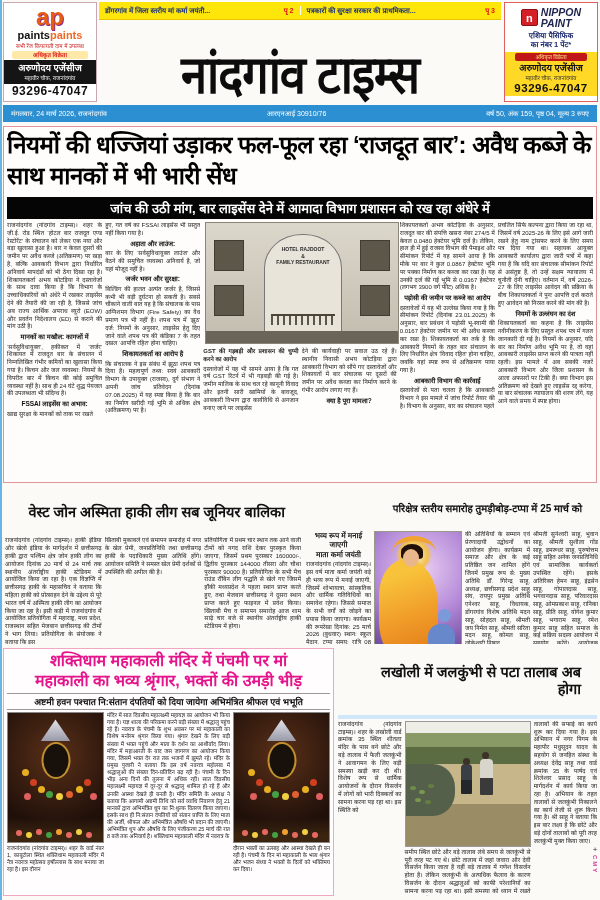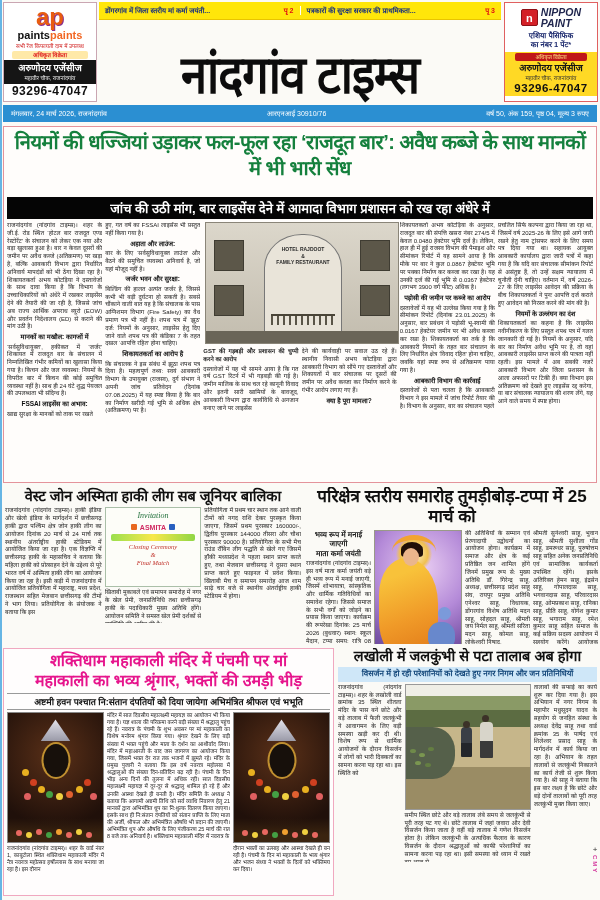--- a/index.html
+++ b/index.html
@@ -28,39 +28,39 @@
   .np-phone{font-size:11.5px;font-weight:bold;color:#111;text-align:center;letter-spacing:.5px;}
   .teaser-strip{position:absolute;left:99px;top:2px;width:402px;height:17px;background:#ffe60a;display:flex;align-items:center;border-bottom:1px solid #e8c400;}
   .teaser{flex:1;display:flex;justify-content:space-between;align-items:center;padding:0 6px;font-size:7px;font-weight:bold;color:#18307e;overflow:hidden;white-space:nowrap;}
   .teaser+.teaser{border-left:1.5px solid #fff;}
   .teaser .pg{color:#e01212;margin-left:4px;}
   .masthead{position:absolute;left:99px;top:32px;width:402px;height:81px;display:flex;align-items:center;justify-content:center;}
   .masthead span{font-size:47px;font-weight:bold;color:#0c0c0c;letter-spacing:-1px;transform:scaleY(1.12);white-space:nowrap;}
   .datebar{position:absolute;left:3px;top:105px;width:594px;height:17px;background:#2b8fd2;color:#fff;font-size:7px;display:flex;align-items:center;justify-content:space-between;padding:0 8px;box-sizing:border-box;}
   
   .lead{position:absolute;left:3px;top:126px;width:594px;height:357px;border:1.5px solid #e4939b;background:#fffdfb;box-sizing:border-box;padding:2px 3px;overflow:hidden;}
-  .lead-headline{color:#15803d;font-size:20px;font-weight:bold;line-height:1.3;text-align:center;height:66px;overflow:hidden;letter-spacing:-.5px;}
+  .lead-headline{color:#000000;font-size:24px;font-weight:bold;line-height:1.3;height:66px;overflow:hidden;letter-spacing:-.5px;}
   .lead-strap{background:#050505;color:#fff;font-weight:bold;font-size:13px;text-align:center;padding:2px 2px;margin:2px 0 3px;white-space:nowrap;overflow:hidden;}
   .lead-body{position:relative;display:flex;gap:3px;height:253px;overflow:hidden;text-align:justify;font-size:6px;line-height:1.3;color:#1c1c1c;}
   .col{flex:1;overflow:hidden;}
   .col p{margin:0 0 2px;}
   .subh{margin:1px 0 2px;font-size:6.5px;text-align:center;font-weight:bold;color:#111;}
   .spacer{height:126px;}
   .capb{font-weight:bold;margin:0 0 2px;}
   
   .ht-img{position:absolute;left:198px;top:0;width:194px;height:122px;background:linear-gradient(#dcd7cb,#c2bcae);border:1px solid #8a8578;box-sizing:border-box;overflow:hidden;}
   .ht-win{position:absolute;width:15%;height:24%;background:#5c5749;border:1px solid #3f3c32;}
   .ht-arch{position:absolute;left:30%;top:9%;width:40%;height:92%;background:#e9e4d9;border:1px solid #777;border-radius:48% 48% 0 0/30% 30% 0 0;}
   .ht-sign{margin-top:11px;text-align:center;font-size:5px;font-weight:bold;color:#2a2a2a;line-height:1.35;}
   .ht-rail{position:absolute;left:8%;bottom:18%;width:84%;height:9px;background:repeating-linear-gradient(90deg,#5a5548 0 2px,transparent 2px 6px);border-top:2px solid #4a4538;}
   .ht-base{position:absolute;bottom:0;left:0;width:100%;height:10%;background:#6a6558;}
   
   .story{box-sizing:border-box;overflow:hidden;}
   .hockey{position:absolute;left:3px;top:487px;width:300px;height:157px;padding:1px 2px;}
-  .h2black{font-size:14.5px;line-height:1.2;text-align:center;font-weight:bold;color:#101010;margin:0;}
+  .h2black{font-size:14.5px;line-height:1.2;text-align:right;font-weight:bold;color:#101010;margin:16px;}
   .hockey-body{display:flex;gap:3px;height:116px;overflow:hidden;font-size:6px;line-height:1.3;text-align:justify;color:#1c1c1c;margin-top:2px;}
   .inv-img{position:relative;height:78px;background:#fdfdf8;border:1px solid #aabfa8;overflow:hidden;margin-bottom:2px;}
   .inv-title{font-family:"Liberation Serif",serif;font-style:italic;color:#20703a;font-size:8px;text-align:center;margin-top:3px;}
   .inv-logos{display:flex;justify-content:center;gap:3px;margin-top:1px;align-items:center;}
   .inv-sq{width:6px;height:6px;border-radius:1px;}
   .inv-brand{font-size:7px;font-weight:bold;color:#d02860;}
   .inv-band{height:7px;background:linear-gradient(90deg,#9adf4e,#f8e84a,#8fd645);margin:2px 5px;border-radius:2px;}
   .inv-close{font-family:"Liberation Serif",serif;font-style:italic;color:#c03028;font-size:6.5px;text-align:center;line-height:1.25;}
   .karma{position:absolute;left:306px;top:487px;width:292px;height:157px;}
   .karma-body{display:flex;gap:3px;height:134px;overflow:hidden;font-size:6px;line-height:1.3;text-align:justify;color:#1c1c1c;margin-top:2px;}
@@ -220,44 +220,30 @@
   </div>
 </div>
 
 <div class="story hockey">
   <div class="h2black">वेस्ट जोन अस्मिता हाकी लीग सब जूनियर बालिका</div>
   <div class="hockey-body">
     <div class="col">
       <p>राजनांदगांव (नांदगांव टाइम्स)। हाकी इंडिया और खेलो इंडिया के मार्गदर्शन में छत्तीसगढ़ हाकी द्वारा पश्चिम क्षेत्र जोन हाकी लीग का आयोजन दिनांक 20 मार्च से 24 मार्च तक स्थानीय अंतर्राष्ट्रीय हाकी स्टेडियम में आयोजित किया जा रहा है। एक विज्ञप्ति में छत्तीसगढ़ हाकी के महासचिव ने बताया कि महिला हाकी को प्रोत्साहन देने के उद्देश्य से पूरे भारत वर्ष में अस्मिता हाकी लीग का आयोजन किया जा रहा है। इसी कड़ी में राजनांदगांव में आयोजित प्रतियोगिता में महाराष्ट्र, मध्य प्रदेश, राजस्थान सहित मेजबान छत्तीसगढ़ की टीमों ने भाग लिया। प्रतियोगिता के संयोजक ने बताया कि इस</p>
     </div>
     <div class="col">
-      <div class="inv-img">
-        <div class="inv-title">Invitation</div>
-        <div class="inv-logos">
-          <span class="inv-sq" style="background:#e86820;"></span>
-          <span class="inv-brand">ASMITA</span>
-          <span class="inv-sq" style="background:#2860c0;"></span>
-        </div>
-        <div class="inv-band"></div>
-        <div class="inv-close">
-          <div>Closing Ceremony</div>
-          <div>&amp;</div>
-          <div>Final Match</div>
-        </div>
-      </div>
       <p>खिताबी मुकाबले एवं समापन समारोह में नगर के खेल प्रेमी, जनप्रतिनिधि तथा छत्तीसगढ़ हाकी के पदाधिकारी मुख्य अतिथि होंगे। आयोजन समिति ने समस्त खेल प्रेमी दर्शकों से उपस्थिति की अपील की है।</p>
     </div>
     <div class="col">
       <p>प्रतियोगिता में प्रथम चार स्थान तक आने वाली टीमों को नगद राशि देकर पुरस्कृत किया जाएगा, जिसमें प्रथम पुरस्कार 160000/-, द्वितीय पुरस्कार 144000 तीसरा और चौथा पुरस्कार 90000 है। प्रतियोगिता के सभी मैच राउंड रॉबिन लीग पद्धति से खेले गए जिसमें हॉकी मध्यप्रदेश ने पहला स्थान प्राप्त करते हुए, तथा मेजबान छत्तीसगढ़ ने दूसरा स्थान प्राप्त करते हुए फाइनल में प्रवेश किया। खिताबी मैच व समापन समारोह आज शाम साढ़े चार बजे से स्थानीय अंतर्राष्ट्रीय हाकी स्टेडियम में होगा।</p>
     </div>
   </div>
 </div>
 
 <div class="story karma">
-  <div class="h2black" style="font-size:17px;">परिक्षेत्र स्तरीय समारोह तुमड़ीबोड़-टप्पा में 25 मार्च को</div>
+  <div class="h2black" style="font-size:10px;">परिक्षेत्र स्तरीय समारोह तुमड़ीबोड़-टप्पा में 25 मार्च को</div>
   <div class="karma-body">
     <div class="col">
       <div class="karma-sub">
         <div>भव्य रूप में मनाई जाएगी</div>
         <div>माता कर्मा जयंती</div>
       </div>
       <p>राजनांदगांव (नांदगांव टाइम्स)। इस वर्ष माता कर्मा जयंती बड़े ही भव्य रूप में मनाई जाएगी, जिसमें शोभायात्रा, सांस्कृतिक और धार्मिक गतिविधियों का समावेश रहेगा। जिससे समाज के सभी वर्गों को जोड़ने का प्रयास किया जाएगा। कार्यक्रम की रूपरेखा दिनांक: 25 मार्च 2026 (बुधवार) स्थान: स्कूल मैदान, टप्पा समय: रात्रि 08 बजे कलश</p>
     </div>
     <div class="km-img">
       <div class="km-halo"></div>
@@ -304,21 +290,20 @@
         <div class="mk-flowers"></div>
       </div>
       <div>दौरान भक्तों का उत्साह और आस्था देखते ही बन रही है। पंचमी के दिन मां महाकाली के भव्य श्रृंगार और भजन संध्या ने भक्तों के दिलों को भक्तिमय कर दिया।</div>
     </div>
   </div>
 </div>
 
 <div class="story pond">
   <div class="h2black">लखोली में जलकुंभी से पटा तालाब अब होगा</div>
   <div class="pond-strap">
-    <div>विसर्जन में हो रही परेशानियों को देखते हुए नगर निगम और जन प्रतिनिधियों</div>
   </div>
   <div class="pond-body">
     <div class="col">
       <p>राजनांदगांव (नांदगांव टाइम्स)। शहर के लखोली वार्ड क्रमांक 35 स्थित शीतला मंदिर के पास बने छोटे और बड़े तालाब में फैली जलकुंभी ने आवागमन के लिए बड़ी समस्या खड़ी कर दी थी। विशेष रूप से धार्मिक आयोजनों के दौरान विसर्जन में लोगों को भारी दिक्कतों का सामना करना पड़ रहा था। इस स्थिति को</p>
     </div>
     <div class="pd-col-mid">
       <div class="pd-img">
         <div class="pd-water"></div>
         <div class="pd-weed"></div>
         <div class="pd-man pd-m1"></div>

